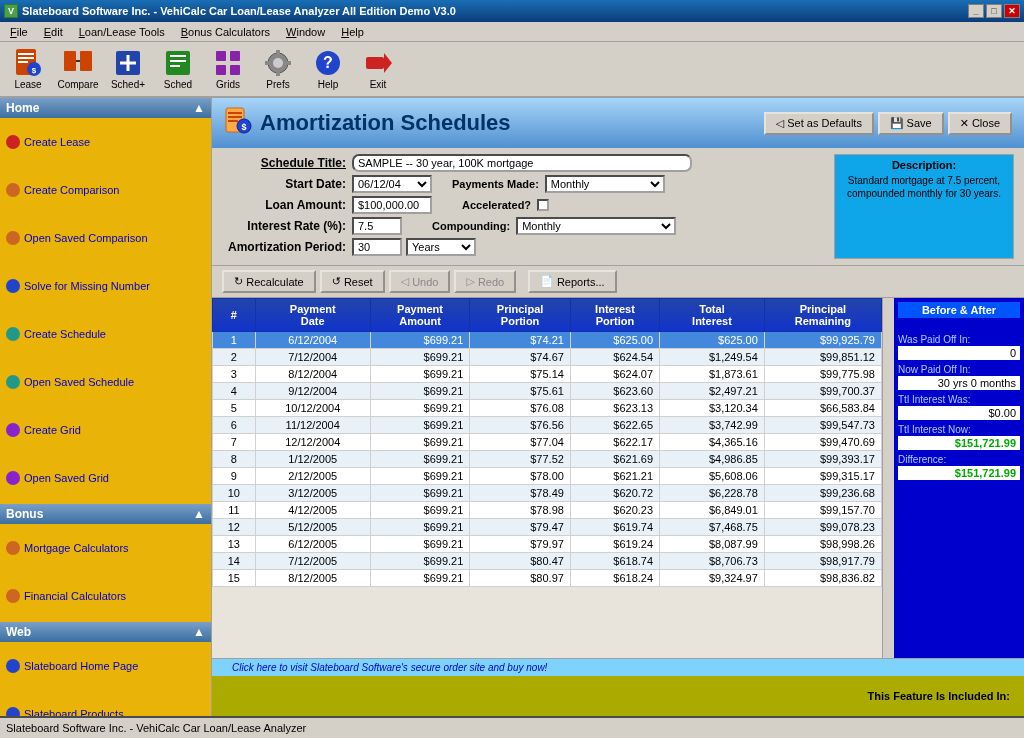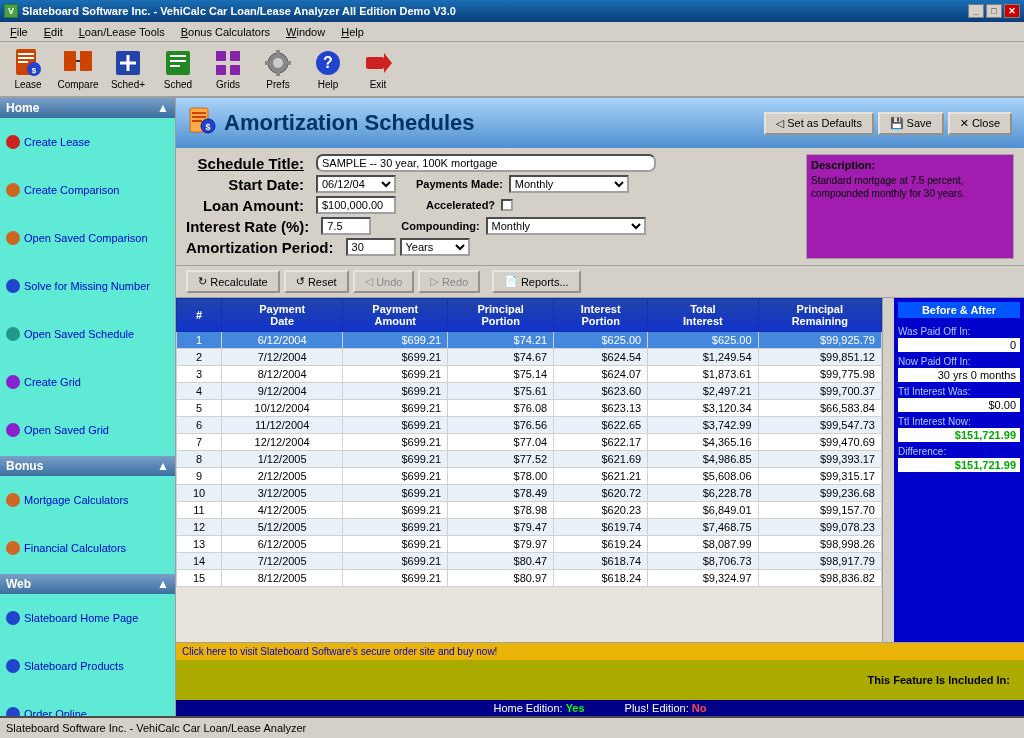--- a/index.html
+++ b/index.html
@@ -21,21 +21,21 @@
     
     .toolbar { background: #d4d0c8; height: 56px; display: flex; align-items: center; padding: 2px 4px; border-bottom: 2px solid #a0a0a0; gap: 2px; }
     .tool-btn { display: flex; flex-direction: column; align-items: center; width: 48px; height: 50px; border: 1px solid transparent; cursor: pointer; padding: 2px; font-size: 10px; }
     .tool-icon { width: 32px; height: 32px; display: flex; align-items: center; justify-content: center; }
     .tool-label { font-size: 10px; }
     
     
     .main-layout { display: flex; height: calc(738px - 22px - 20px - 56px - 22px); }
     
     
-    .sidebar { width: 176px; background: #5eead4; border-right: 1px solid #a0a0a0; overflow-y: auto; }
+    .sidebar { width: 212px; background: #eab308; border-right: 1px solid #a0a0a0; overflow-y: auto; }
     .sidebar-section { margin-bottom: 2px; }
     .sidebar-header { background: linear-gradient(to bottom, #7a9fc8, #3a6fa0); color: white; padding: 3px 6px; font-size: 12px; font-weight: bold; display: flex; justify-content: space-between; align-items: center; cursor: pointer; }
     .sidebar-item { display: flex; align-items: center; padding: 17px 6px; cursor: pointer; font-size: 11px; color: #0000cc; gap: 4px; }
     .sidebar-dot { width: 14px; height: 14px; border-radius: 50%; display: flex; align-items: center; justify-content: center; flex-shrink: 0; }
     .dot-red { background: #cc2222; }
     .dot-orange { background: #cc6622; }
     .dot-blue { background: #2244cc; }
     .dot-teal { background: #229988; }
     .dot-purple { background: #8822cc; }
     
@@ -44,23 +44,23 @@
     
     
     .amort-header { background: linear-gradient(to bottom, #a8d4f8, #5090d0); padding: 8px 12px; display: flex; align-items: center; justify-content: space-between; }
     .amort-title { font-size: 22px; font-weight: bold; color: #003366; display: flex; align-items: center; gap: 8px; }
     .amort-header-buttons { display: flex; gap: 4px; }
     .amort-btn { background: #d4d0c8; border: 2px outset #e8e4dc; padding: 3px 10px; font-size: 11px; cursor: pointer; display: flex; align-items: center; gap: 3px; }
     
     
     .form-area { background: #d4d0c8; padding: 6px 10px; border-bottom: 1px solid #a0a0a0; display: flex; gap: 10px; }
     .form-left { flex: 1; }
-    .form-right { width: 208px; background: #a21caf; border: 1px solid #a0a0a0; padding: 4px; }
+    .form-right { width: 180px; background: #0ea5e9; border: 1px solid #a0a0a0; padding: 4px; text-align: center; }
     .form-row { display: flex; align-items: center; margin-bottom: 3px; }
-    .form-label { text-align: right; min-width: 130px; padding-right: 12px; font-size: 15px; font-weight: bold; }
+    .form-label { text-align: right; min-width: 130px; padding-right: 6px; font-size: 12px; font-weight: bold; }
     .form-label.underline { text-decoration: underline; }
     .form-input { border: 2px inset #a0a0a0; background: white; padding: 1px 4px; font-size: 11px; height: 18px; }
     .form-input.med { width: 80px; }
     .form-input.sm { width: 50px; }
     .form-select { border: 2px inset #a0a0a0; background: white; font-size: 11px; height: 18px; }
     .desc-label { font-size: 11px; font-weight: bold; margin-bottom: 3px; }
     .desc-text { font-size: 10px; line-height: 1.3; }
     
     
     .calc-toolbar { display: flex; align-items: center; padding: 4px 10px; gap: 4px; background: #d4d0c8; border-bottom: 1px solid #a0a0a0; }
@@ -77,28 +77,28 @@
     table.amort-table thead th { padding: 4px 6px; text-align: center; border: 1px solid #1133aa; font-size: 11px; font-weight: bold; }
     table.amort-table tbody tr:nth-child(odd) { background: white; }
     table.amort-table tbody tr:nth-child(even) { background: #e8f0f8; }
     table.amort-table tbody tr.selected { background: #4488dd; color: white; }
     table.amort-table tbody td { padding: 2px 6px; text-align: right; border: 1px solid #d0d0d0; }
     table.amort-table tbody td:first-child { text-align: center; }
     table.amort-table tbody td:nth-child(2) { text-align: center; }
     
     
     .side-panel { width: 130px; background: #0000cc; color: white; padding: 4px; font-size: 10px; flex-shrink: 0; }
-    .side-panel-title { background: #0055ff; text-align: center; font-weight: bold; padding: 2px; margin-bottom: 8px; font-size: 11px; }
+    .side-panel-title { background: #0055ff; text-align: center; font-weight: bold; padding: 2px; margin-bottom: 16px; font-size: 11px; }
     .side-label { color: #aaccff; margin-bottom: 1px; }
     .side-value { background: white; color: black; text-align: right; padding: 1px 4px; margin-bottom: 4px; font-size: 11px; }
     .side-value.green { background: white; color: #00aa00; font-weight: bold; }
     
     
     .bottom-bar { background: #d4d0c8; border-top: 1px solid #a0a0a0; }
-    .bottom-link { background: #eab308; padding: 3px 6px; font-size: 10px; color: #0000cc; cursor: pointer; }
+    .bottom-link { background: #7dd3fc; padding: 3px 20px; font-size: 10px; color: #0000cc; cursor: pointer; font-style: italic; }
     .feature-bar { background: #aaaa00; text-align: right; font-weight: bold; font-size: 11px; padding: 14px; color: black; }
     .feature-editions { background: #000088; display: flex; justify-content: center; gap: 40px; padding: 2px 10px; }
     .edition-label { color: white; font-size: 11px; }
     .edition-yes { color: #00ff00; font-weight: bold; }
     .edition-no { color: #ff4444; font-weight: bold; }
     
     
     .status-bar { background: #d4d0c8; border-top: 2px inset #a0a0a0; height: 22px; display: flex; align-items: center; padding: 0 6px; font-size: 11px; }
     
     
@@ -236,20 +236,24 @@
         <div class="sidebar-dot dot-orange"></div>
         <span>Create Comparison</span>
       </div>
       <div class="sidebar-item">
         <div class="sidebar-dot dot-orange"></div>
         <span>Open Saved Comparison</span>
       </div>
       <div class="sidebar-item">
         <div class="sidebar-dot dot-blue"></div>
         <span>Solve for Missing Number</span>
+      </div>
+      <div class="sidebar-item">
+        <div class="sidebar-dot dot-teal"></div>
+        <span>Create Schedule</span>
       </div>
       <div class="sidebar-item">
         <div class="sidebar-dot dot-teal"></div>
         <span>Open Saved Schedule</span>
       </div>
       <div class="sidebar-item">
         <div class="sidebar-dot dot-purple"></div>
         <span>Create Grid</span>
       </div>
       <div class="sidebar-item">
@@ -586,29 +590,19 @@
         <div class="side-label">Ttl Interest Now:</div>
         <div class="side-value green">$151,721.99</div>
         <div class="side-label">Difference:</div>
         <div class="side-value green">$151,721.99</div>
       </div>
     </div>
 
     <div class="bottom-bar">
       <div class="bottom-link">Click here to visit Slateboard Software's secure order site and buy now!</div>
       <div class="feature-bar">This Feature Is Included In:</div>
-      <div class="feature-editions">
-        <div>
-          <span class="edition-label">Home Edition:</span>
-          <span class="edition-yes">Yes</span>
-        </div>
-        <div>
-          <span class="edition-label">Plus! Edition:</span>
-          <span class="edition-no">No</span>
-        </div>
-      </div>
     </div>
   </div>
 </div>
 
 <div class="status-bar">
   <span>Slateboard Software Inc. - VehiCalc Car Loan/Lease Analyzer</span>
 </div>
 
 </body></html>

